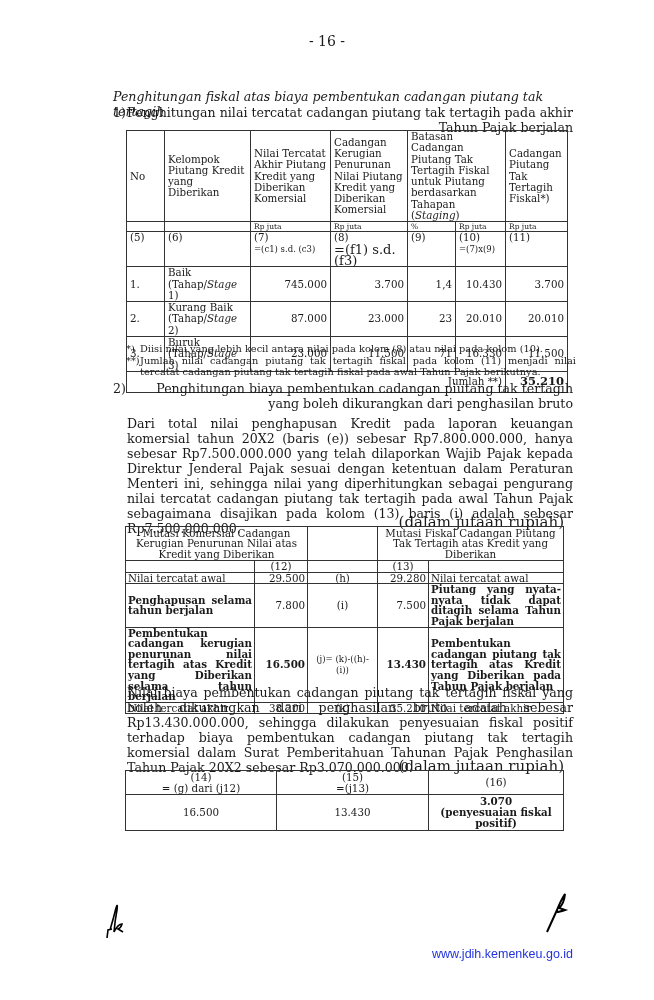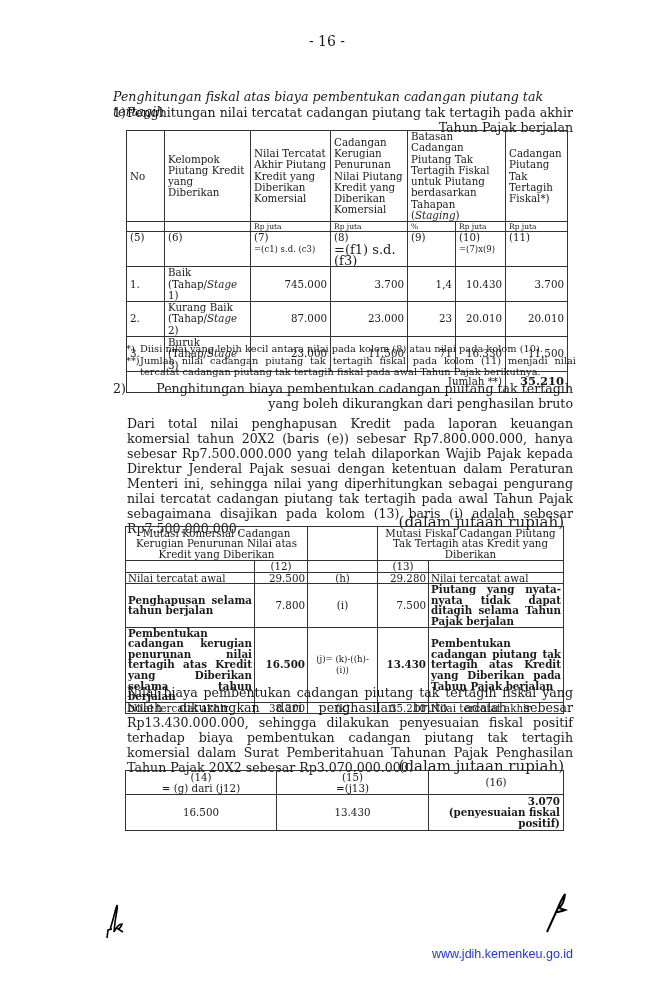--- a/index.html
+++ b/index.html
@@ -25,21 +25,21 @@
   .caption { font-size: 15px; right: 90px; text-align: right; }
   .t2 { left: 125px; top: 526px; width: 438px; font-size: 10.3px; line-height: 10.6px; }
   .t2 td { padding: 0 2px; }
   .t2 .c { text-align: center; }
   .t2 .r { text-align: right; }
   .t2 .j { text-align: justify; text-align-last: left; font-weight: bold; }
   .t2 .bold { font-weight: bold; }
   .t2 .small { font-size: 8.6px; }
   .t3 { left: 125px; top: 770px; width: 438px; font-size: 10.3px; line-height: 11px; }
   .t3 td { text-align: center; }
-  .t3 .bold { font-weight: bold; text-align: right; }
+  .t3 .bold { font-weight: bold; }
   .url { left: 432px; top: 947px; font-family: "Liberation Sans", sans-serif; font-size: 12.5px; color: #2233dd; }
 </style>
 </head>
 <body>
 
 <div class="abs page-num">- 16 -</div>
 
 <div class="abs p heading">Penghitungan fiskal atas biaya pembentukan cadangan piutang tak tertagih</div>
 
 <div class="abs p item" style="top:105px;">

